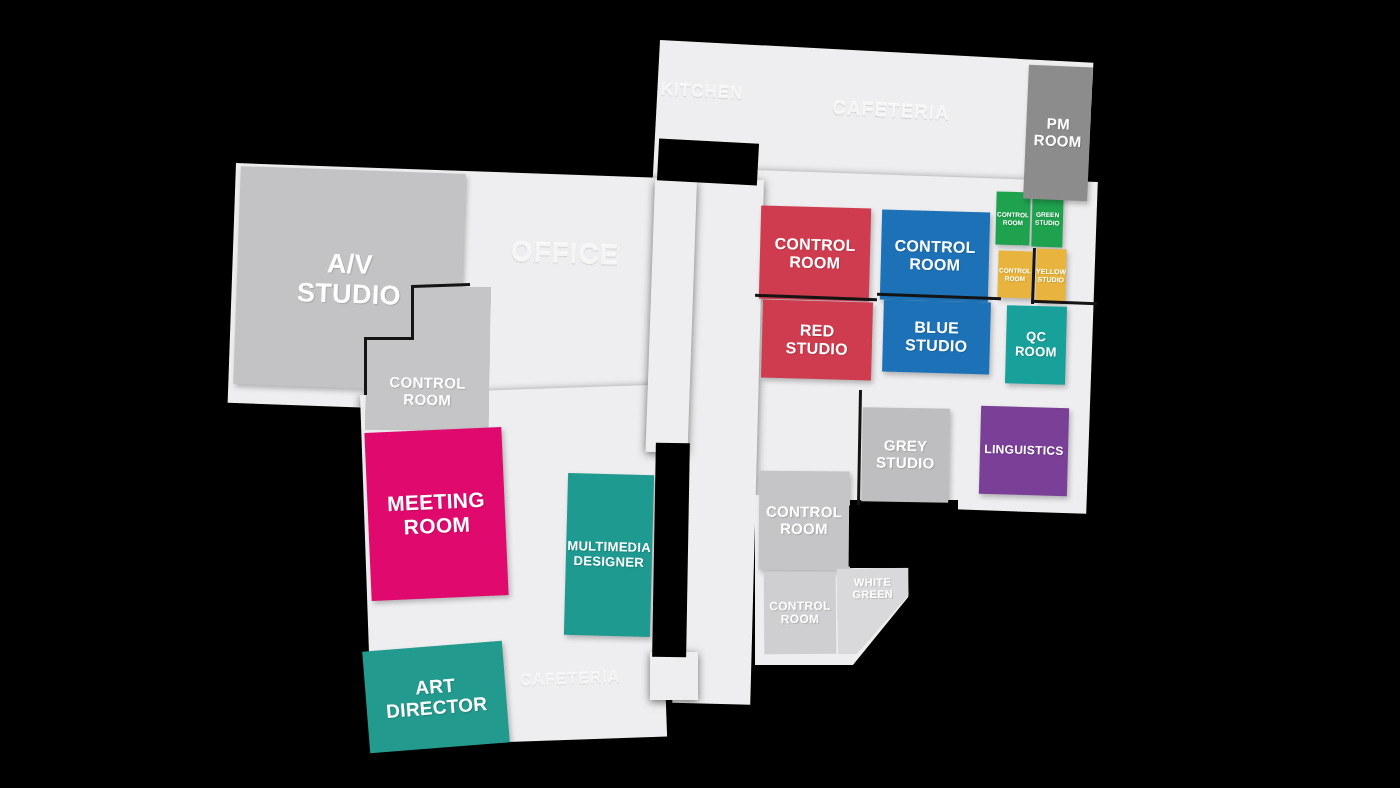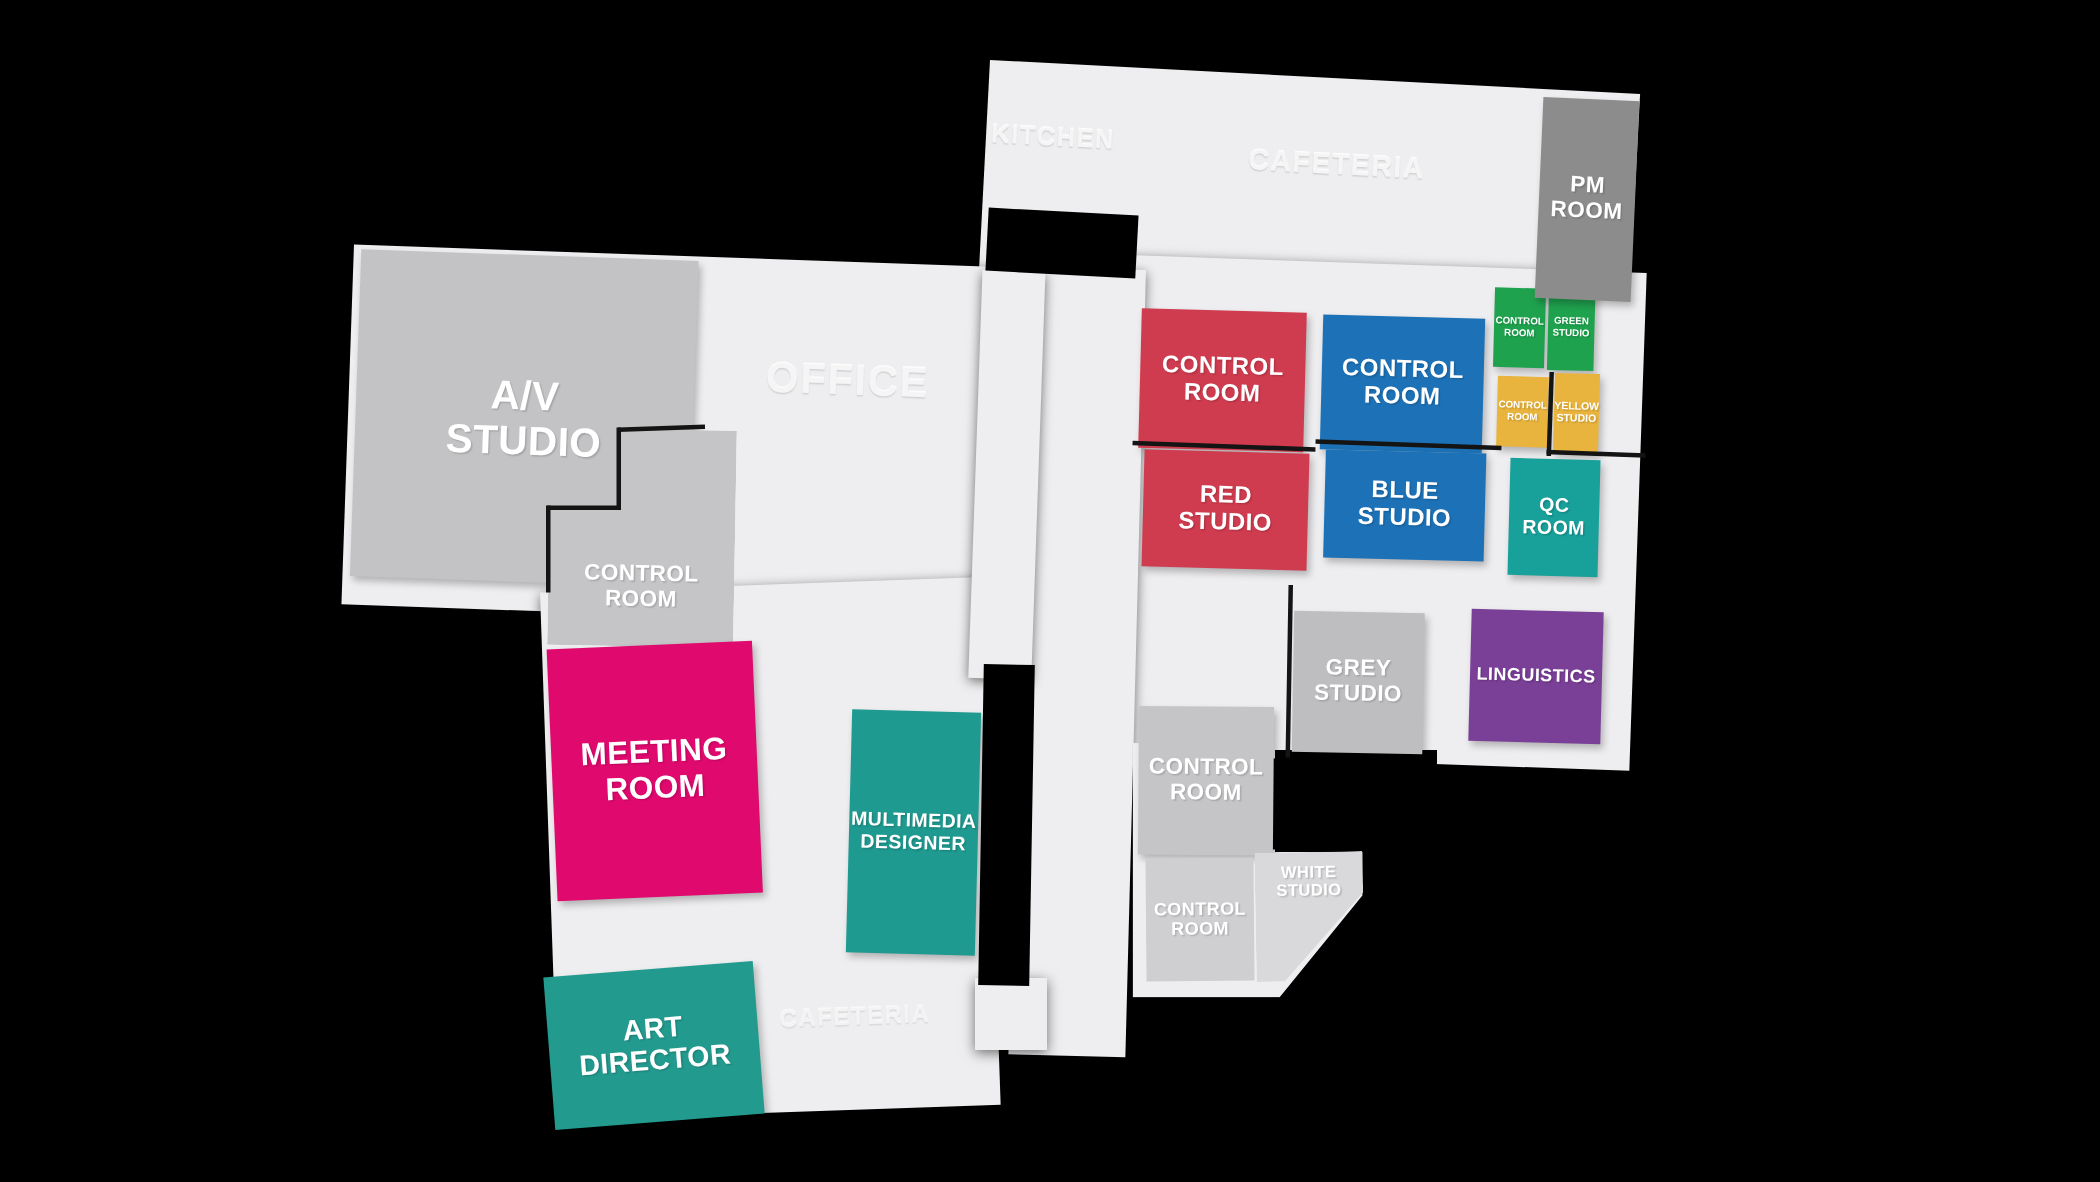--- a/index.html
+++ b/index.html
@@ -125,21 +125,21 @@
   <div class="room" id="r-pm" style="background-color: rgb(140, 140, 141);"><span>PM
 ROOM</span></div>
   <div class="room" id="r-ling" style="background-color: rgb(122, 63, 151);"><span>LINGUISTICS</span></div>
   <div class="room" id="r-grey" style="background-color: rgb(190, 190, 192);"><span>GREY
 STUDIO</span></div>
   <div class="room" id="r-crc" style="background-color: rgb(197, 197, 199);"><span>CONTROL
 ROOM</span></div>
   <div class="room" id="r-crs" style="background-color: rgb(207, 207, 209);"><span>CONTROL
 ROOM</span></div>
   <div class="room" id="r-white" style="background-color: rgb(217, 217, 219);"><span>WHITE
-STUDIO</span></div>
+GREEN</span></div>
 
   <div class="wall" id="w1"></div>
   <div class="wall" id="w2"></div>
   <div class="wall" id="w3"></div>
   <div class="wall" id="w4"></div>
   <div class="wall" id="w-red"></div>
   <div class="wall" id="w-blue"></div>
   <div class="wall" id="w-yv"></div>
   <div class="wall" id="w-yh"></div>
   <div class="wall" id="w-grey"></div>

